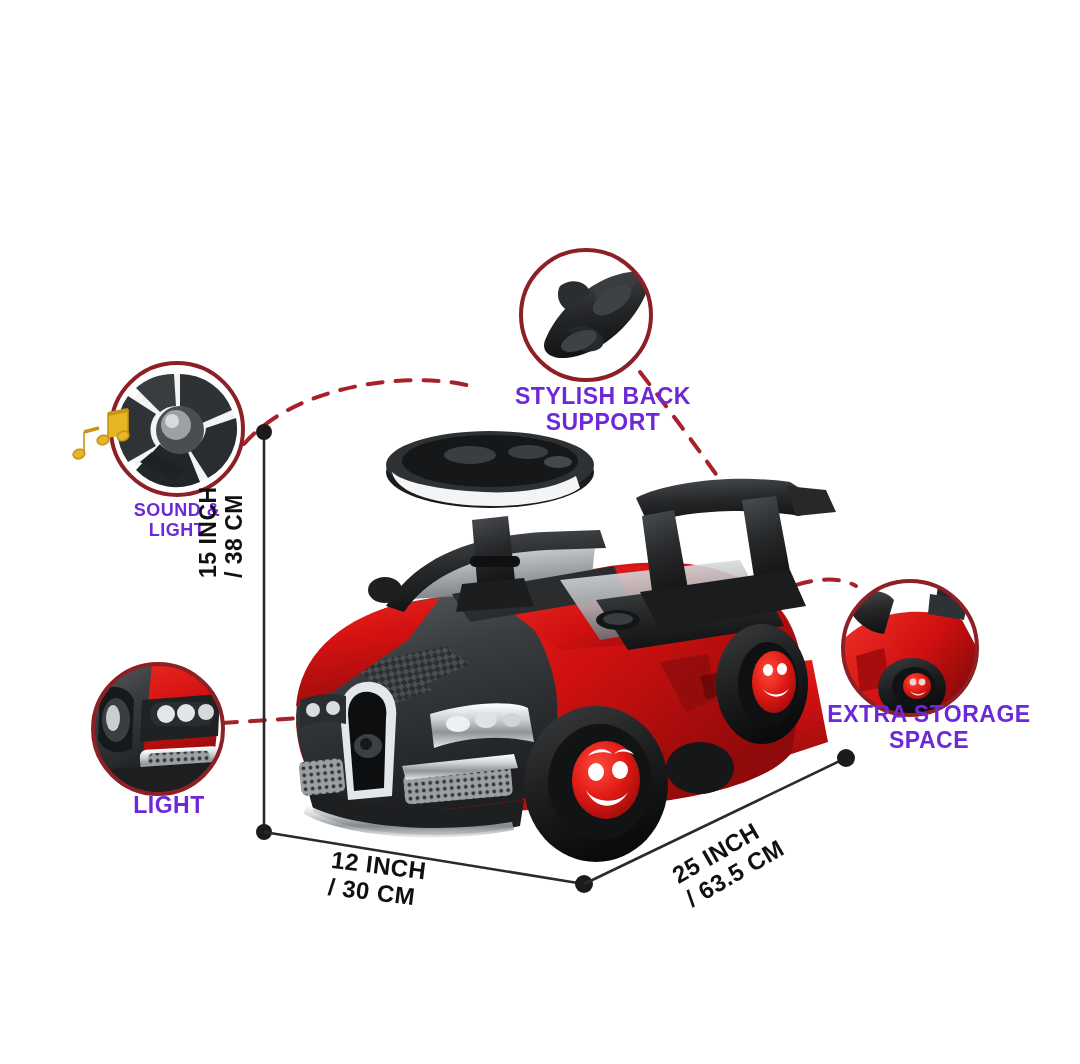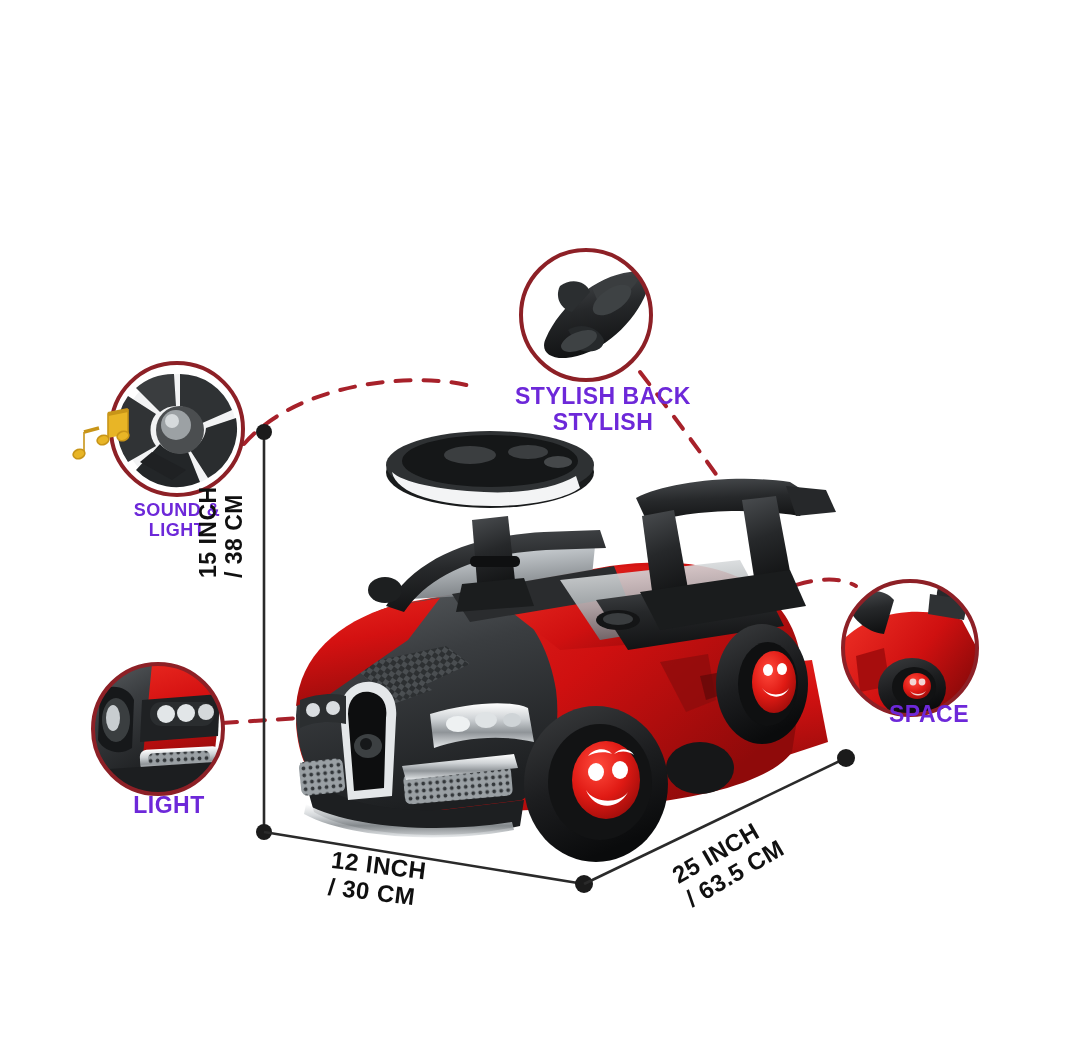--- a/index.html
+++ b/index.html
@@ -332,28 +332,29 @@
     </g>
   </svg>
 
   <div class="callout-label" id="lbl-sound">
     <div>SOUND &amp;</div>
     <div>LIGHT</div>
   </div>
 
   <div class="callout-label" id="lbl-back">
     <div>STYLISH BACK</div>
-    <div>STYLISH</div>
+    <div>SUPPORT</div>
   </div>
 
   <div class="callout-label" id="lbl-light">
     <div>LIGHT</div>
   </div>
 
   <div class="callout-label" id="lbl-storage">
+    <div>EXTRA STORAGE</div>
     <div>SPACE</div>
   </div>
 
   <div class="dim-label" id="lbl-h">
     <div>15 INCH</div>
     <div>/ 38 CM</div>
   </div>
 
   <div class="dim-label" id="lbl-w">
     <div>12 INCH</div>

